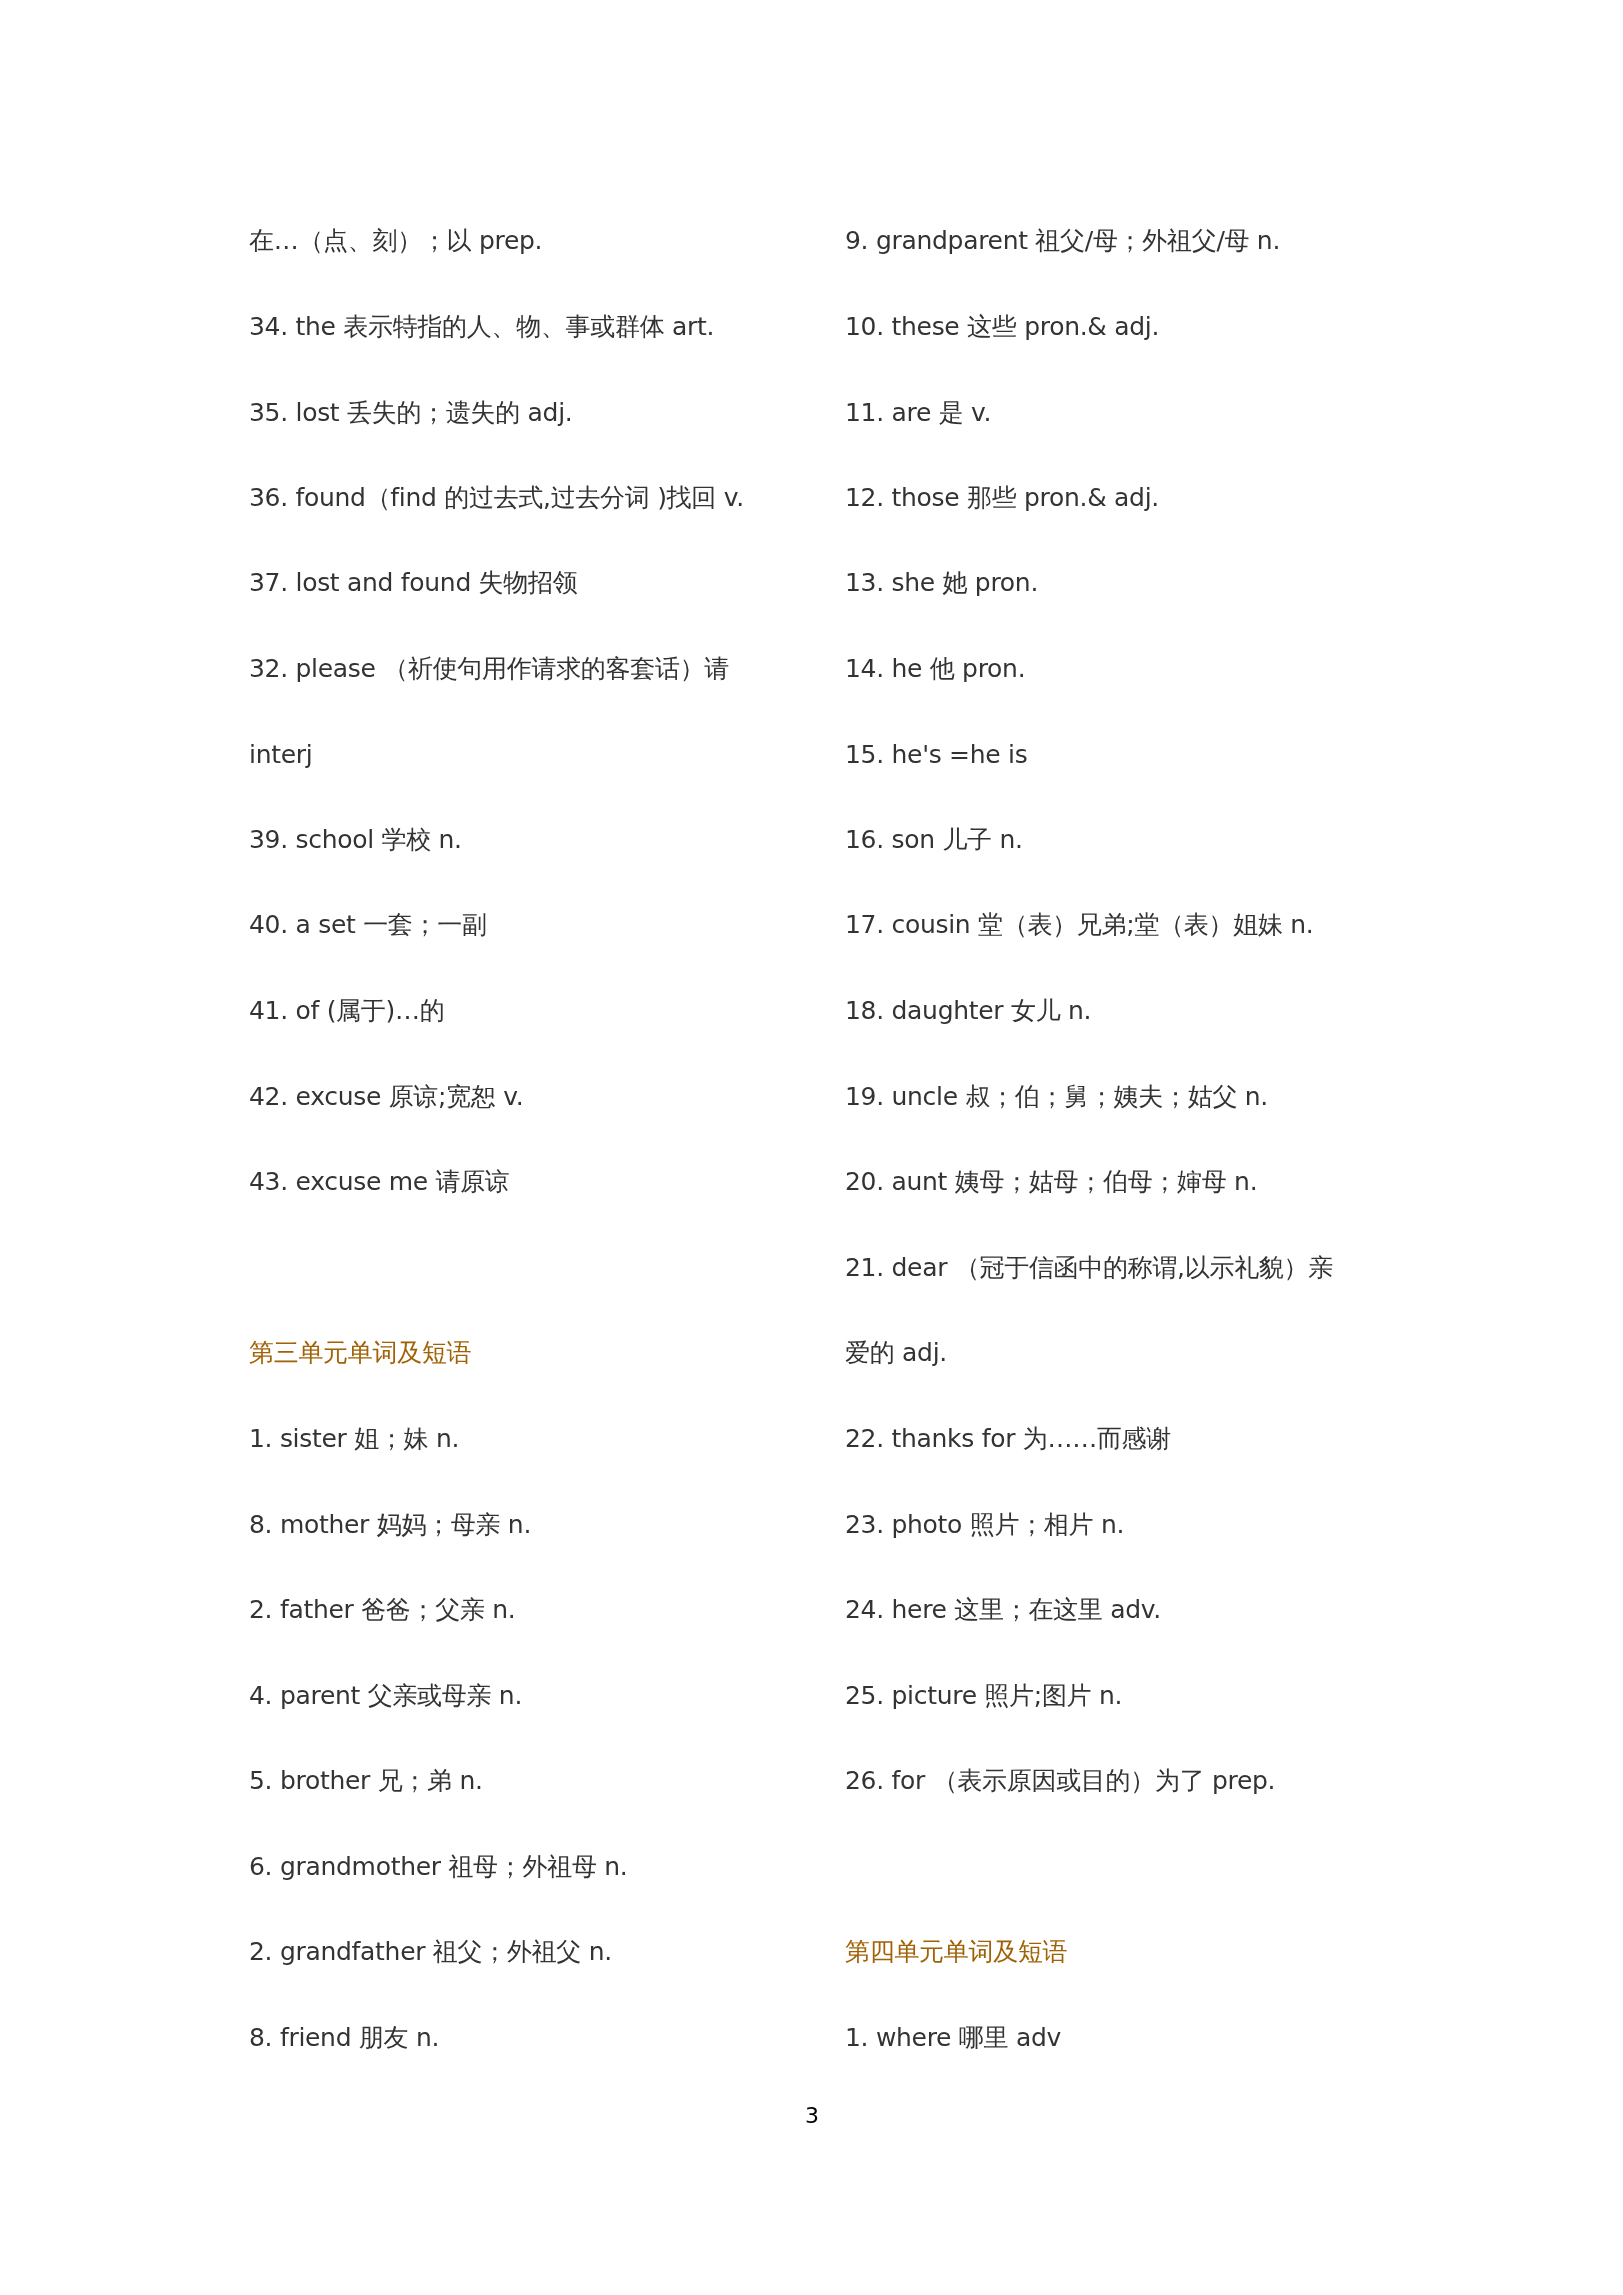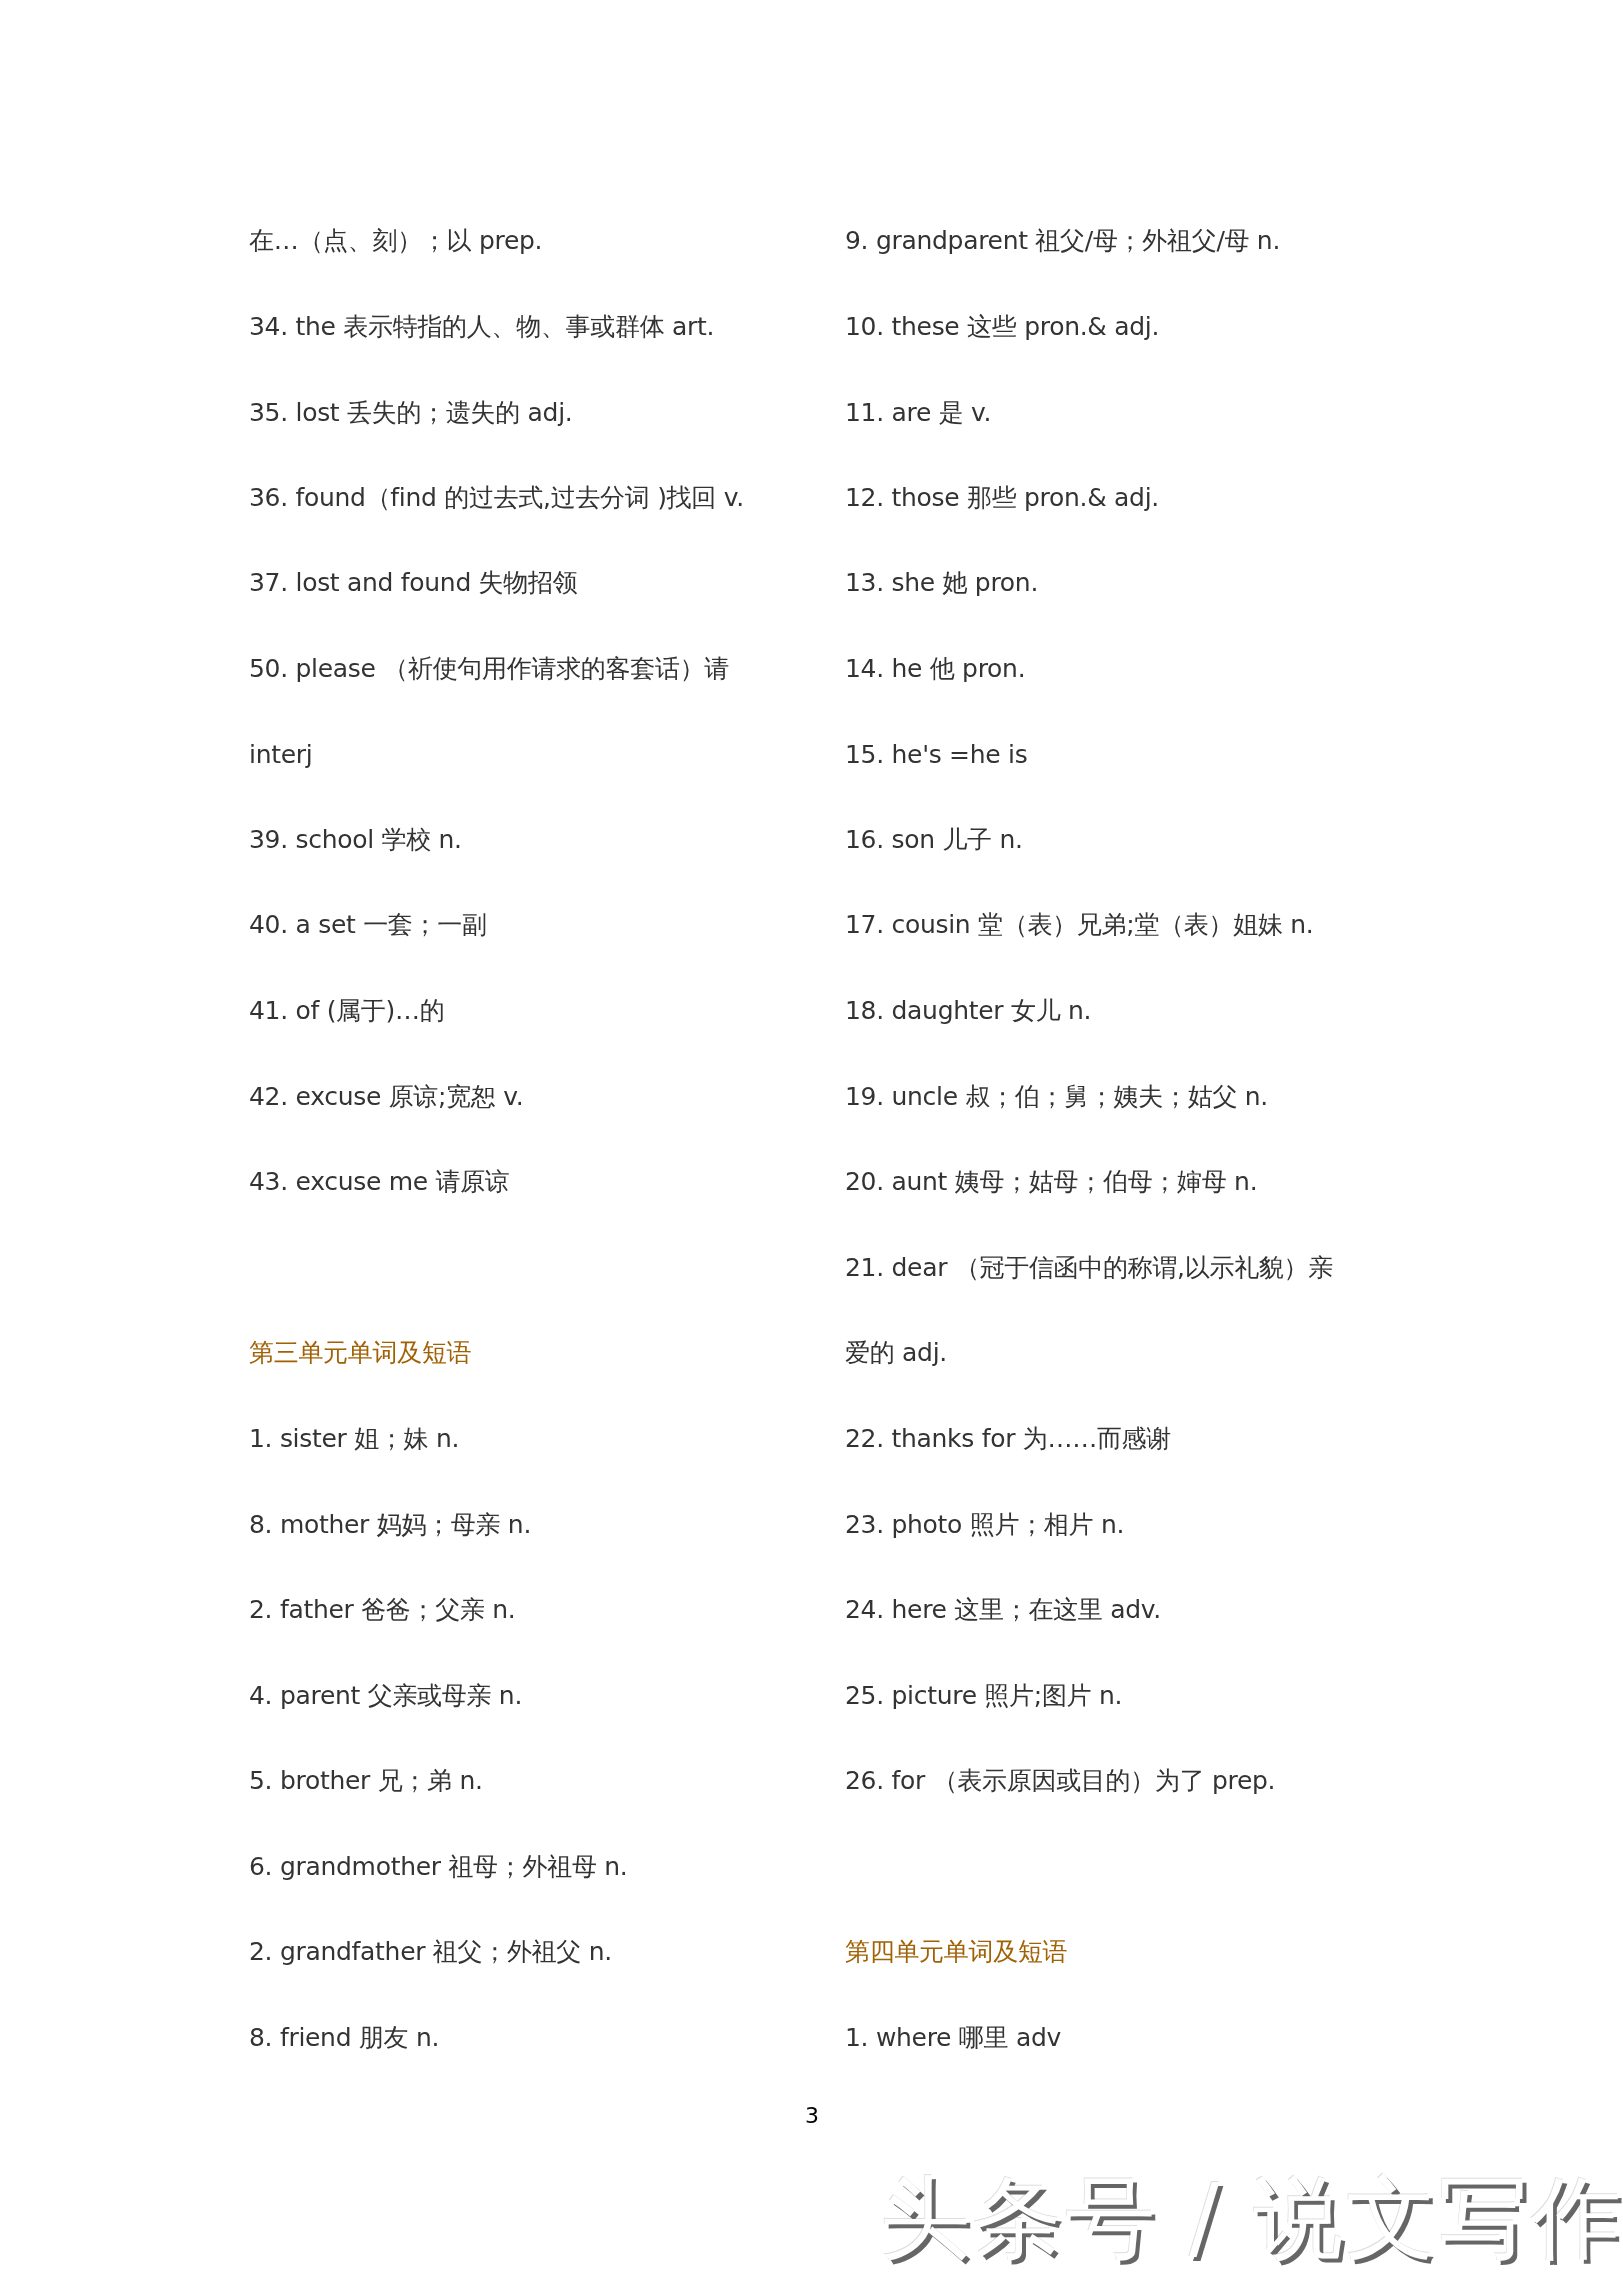--- a/index.html
+++ b/index.html
@@ -63,21 +63,21 @@
 <body>
 
 <div class="page">
 
   <div class="column col-left">
     <div class="line" style="top:221px">在…（点、刻）；以  prep.</div>
     <div class="line" style="top:307px">34. the  表示特指的人、物、事或群体 art.</div>
     <div class="line" style="top:393px">35. lost  丢失的；遗失的 adj.</div>
     <div class="line" style="top:478px">36. found（find 的过去式,过去分词 )找回  v.</div>
     <div class="line" style="top:563px">37. lost and found  失物招领</div>
-    <div class="line" style="top:649px">50. please  （祈使句用作请求的客套话）请</div>
+    <div class="line" style="top:649px">32. please  （祈使句用作请求的客套话）请</div>
     <div class="line" style="top:735px">interj</div>
     <div class="line" style="top:820px">39. school  学校  n.</div>
     <div class="line" style="top:905px">40. a set  一套；一副</div>
     <div class="line" style="top:991px">41. of (属于)…的</div>
     <div class="line" style="top:1077px">42. excuse  原谅;宽恕  v.</div>
     <div class="line" style="top:1162px">43. excuse me  请原谅</div>
     <div class="line" style="top:1248px"></div>
     <div class="line heading" style="top:1333px">第三单元单词及短语</div>
     <div class="line" style="top:1419px">1. sister  姐；妹 n.</div>
     <div class="line" style="top:1505px">8. mother  妈妈；母亲 n.</div>
@@ -109,15 +109,14 @@
     <div class="line" style="top:1590px">24. here  这里；在这里 adv.</div>
     <div class="line" style="top:1676px">25. picture  照片;图片  n.</div>
     <div class="line" style="top:1761px">26. for  （表示原因或目的）为了  prep.</div>
     <div class="line" style="top:1847px"></div>
     <div class="line heading" style="top:1932px">第四单元单词及短语</div>
     <div class="line" style="top:2018px">1. where  哪里  adv</div>
   </div>
 
   <div class="page-number">3</div>
 
-  <div class="watermark">头条号 / 说文写作</div>
 </div>
 
 
 </body></html>

